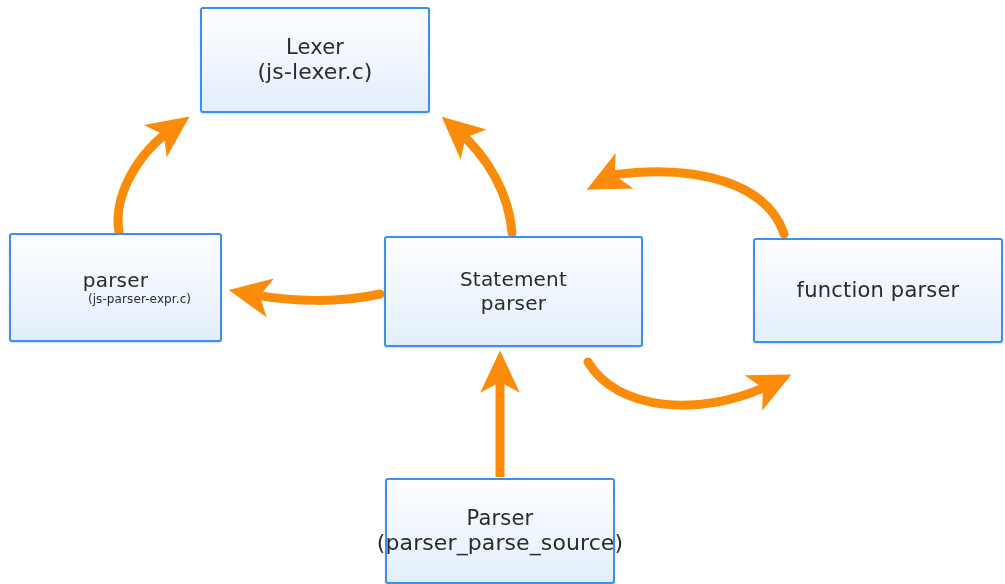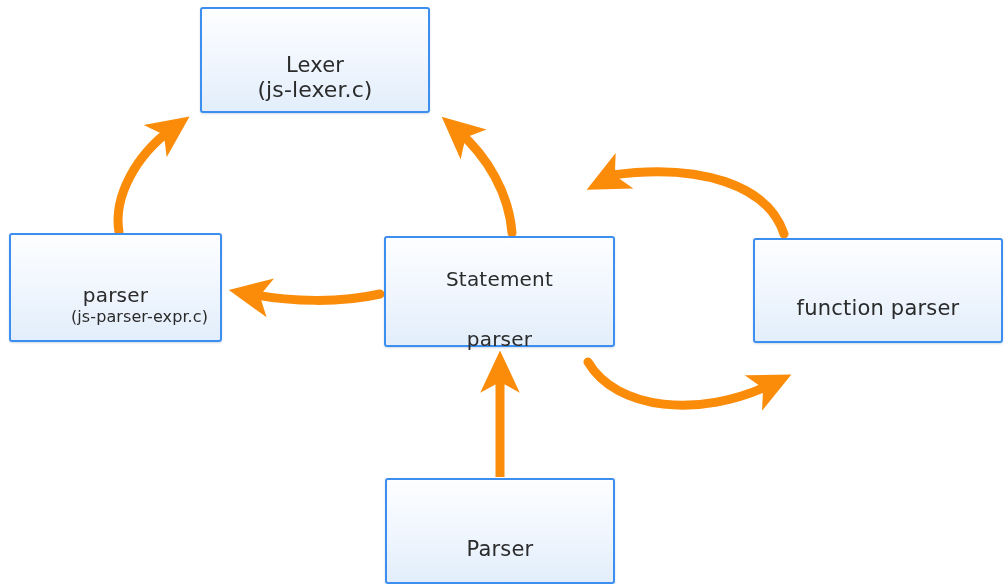--- a/index.html
+++ b/index.html
@@ -28,28 +28,27 @@
     flex-direction: column;
     align-items: center;
     justify-content: center;
     text-align: center;
     color: #2b2b2b;
     line-height: 1.18;
   }
   .node .title {
     font-size: 21px;
     letter-spacing: 0.2px;
-    margin-top: 36px;
   }
   .node .sub {
     font-size: 22px;
     letter-spacing: 0.1px;
   }
   .node.small .title { font-size: 20px; }
-  .node.small .sub { font-size: 16px; margin-left: 48px; }
+  .node.small .sub { font-size: 12px; margin-left: 48px; }
 
   #arrows {
     position: absolute;
     left: 0;
     top: 0;
     width: 1005px;
     height: 584px;
     pointer-events: none;
   }
 </style>
@@ -93,26 +92,27 @@
   <div class="node" style="left:200px; top:7px; width:230px; height:106px;">
     <div class="title">Lexer</div>
     <div class="sub">(js-lexer.c)</div>
   </div>
 
   <div class="node small" style="left:9px; top:233px; width:213px; height:109px;">
     <div class="title">parser</div>
     <div class="sub">(js-parser-expr.c)</div>
   </div>
 
-  <div class="node small" style="left:384px; top:236px; width:231px; height:111px;">
+  <div class="node small" style="left:384px; top:236px; width:259px; height:111px;">
     <div class="title">Statement</div>
     <div class="title">parser</div>
   </div>
 
   <div class="node" style="left:753px; top:238px; width:250px; height:105px;">
     <div class="title">function parser</div>
   </div>
 
   <div class="node" style="left:385px; top:478px; width:230px; height:106px;">
     <div class="title">Parser</div>
+    <div class="sub">(parser_parse_source)</div>
   </div>
 
 </div>
 
 </body></html>

